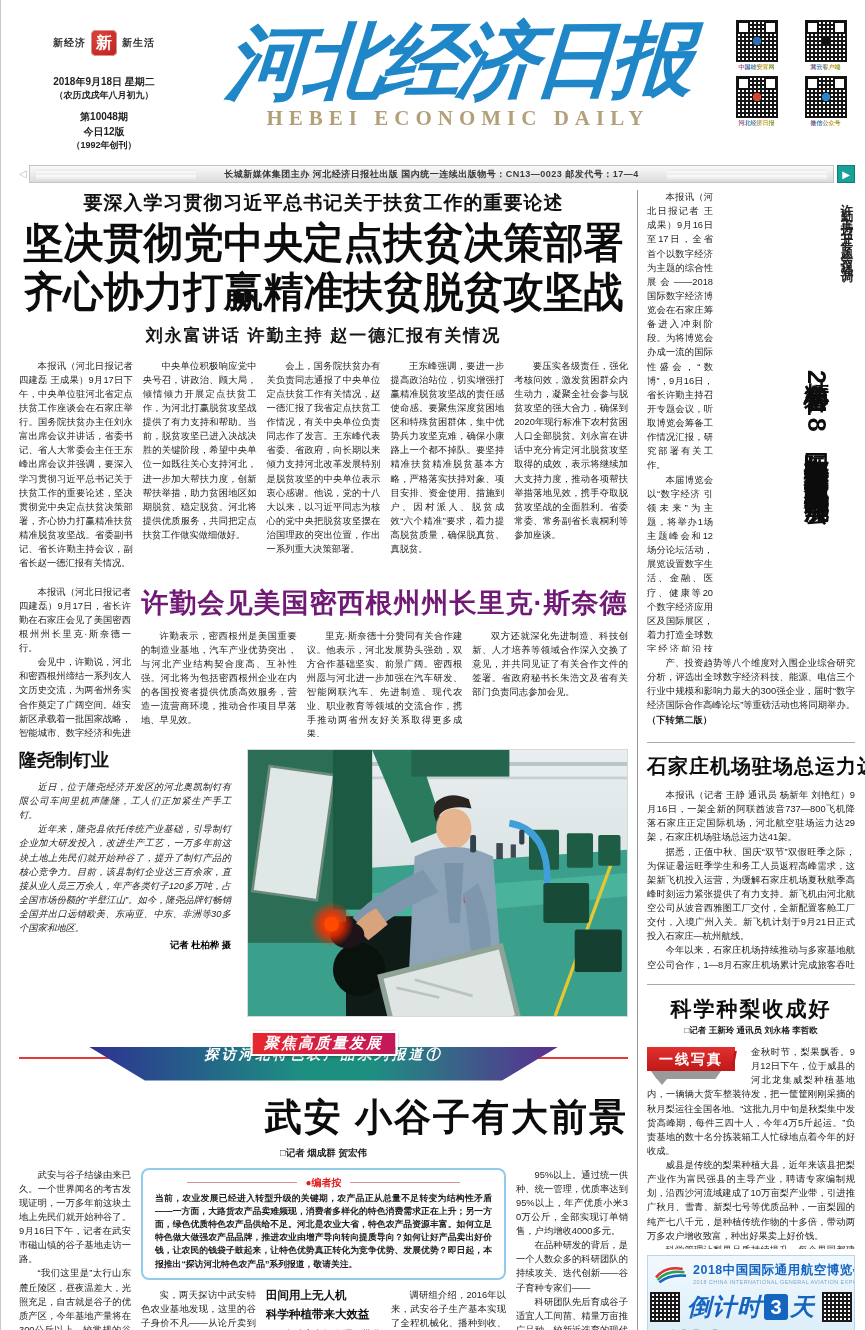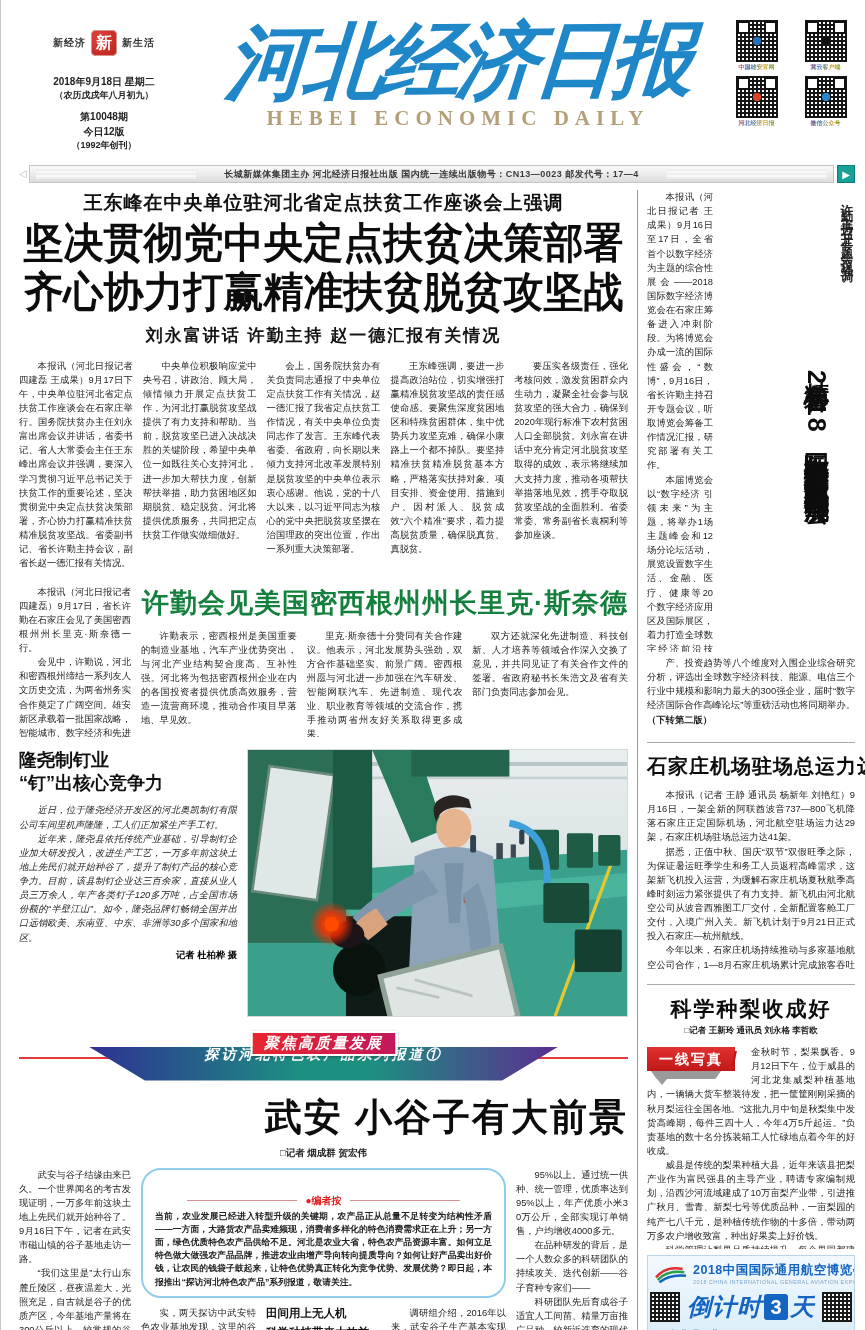--- a/index.html
+++ b/index.html
@@ -62,27 +62,27 @@
   .lead-deck { text-align:center; font-size:17px; font-weight:900; color:#151515; margin:10px 0 12px; letter-spacing:2px; }
   .cols-5 { display:flex; gap:10px; height:212px; overflow:hidden; }
   .cols-5 > div, .col-t { flex:1; }
   .body-text { font-size:9.3px; line-height:1.52; color:#1c1c1c; text-align:justify; word-break:break-all; }
   .body-text p { text-indent:2em; }
 
   
   .meeting { display:flex; gap:10px; margin-top:14px; height:152px; overflow:hidden; }
   .meeting-first { width:112px; flex:none; }
   .meeting-rest { flex:1; }
-  .meeting-h { text-align:right; font-size:27px; font-weight:900; color:#15803d; letter-spacing:1px; margin-bottom:8px; white-space:nowrap; }
+  .meeting-h { text-align:center; font-size:27px; font-weight:900; color:#701a75; letter-spacing:1px; margin-bottom:8px; white-space:nowrap; }
   .cols-4 { display:flex; gap:10px; overflow:hidden; height:108px; }
   .cols-4 > div { flex:1; }
 
   
   .photo-row { display:flex; margin-top:12px; height:268px; }
-  .nail-box { width:228px; flex:none; padding-right:10px; overflow:hidden; }
+  .nail-box { width:228px; flex:none; padding-right:16px; overflow:hidden; }
   .nail-title { font-size:18px; font-weight:900; color:#111; line-height:1.3; }
   .nail-body { margin-top:8px; font-style:italic; }
   .nail-credit { text-align:right; font-size:9.3px; font-weight:bold; margin-top:4px; }
   .photo { flex:1; border:1px solid #d8d8d8; overflow:hidden; }
   .photo svg { display:block; width:100%; height:100%; }
 
   
   .series-banner { position:relative; height:58px; margin-top:14px; }
   .red-rule { position:absolute; left:0; right:0; top:26px; height:2px; background:#e23a3a; }
   .ribbon { position:absolute; left:50%; transform:translateX(-50%); top:16px; width:470px; height:34px;
@@ -94,21 +94,21 @@
             background:linear-gradient(90deg,#e8262d,#c2185b); border:2px solid #fff; color:#fff;
             font-size:15px; font-weight:900; font-style:italic; letter-spacing:2px; padding:1px 12px;
             box-shadow:0 1px 3px rgba(0,0,0,.35); }
   .series-h { text-align:right; font-size:37px; font-weight:900; color:#0c0c0c; margin-top:4px; letter-spacing:2px; transform:scaleY(1.02); }
   .series-byline { text-align:center; font-size:9.5px; font-weight:bold; color:#222; margin-top:4px; }
 
   
   .bottom { display:flex; gap:10px; margin-top:8px; height:238px; overflow:hidden; }
   .bot-side { width:112px; flex:none; }
   .bot-mid { flex:1; display:flex; flex-direction:column; }
-  .note-box { border:2px solid #8fcdeb; border-radius:20px; padding:24px 12px 7px; position:relative; }
+  .note-box { border:2px solid #8fcdeb; border-radius:8px; padding:6px 12px 7px; position:relative; }
   .note-label-row { display:flex; align-items:center; justify-content:center; gap:8px; margin-bottom:2px; }
   .note-line { height:1px; width:110px; background:#d89090; }
   .note-label { color:#e02020; font-size:10px; font-weight:900; }
   .note-text { font-size:8.8px; line-height:1.5; font-weight:bold; color:#222; text-align:justify; word-break:break-all; }
   .bot-mid-cols { display:flex; gap:10px; margin-top:8px; flex:1; overflow:hidden; }
   .bot-mid-cols > div { flex:1; }
   .subhead { font-size:11.5px; font-weight:900; color:#111; line-height:1.35; margin-bottom:4px; }
 
   
   .expo-top { display:flex; height:462px; overflow:hidden; }
@@ -207,21 +207,21 @@
       <span class="strip-text">长城新媒体集团主办 河北经济日报社出版 国内统一连续出版物号：CN13—0023 邮发代号：17—4</span>
     </div>
     <div class="strip-play">▶</div>
   </div>
 
   <div class="main">
 
     <div class="left-zone">
 
       <div>
-        <div class="kicker">王东峰在中央单位驻河北省定点扶贫工作座谈会上强调</div>
+        <div class="kicker">要深入学习贯彻习近平总书记关于扶贫工作的重要论述</div>
         <div class="lead-headline">坚决贯彻党中央定点扶贫决策部署</div>
         <div class="lead-headline">齐心协力打赢精准扶贫脱贫攻坚战</div>
         <div class="lead-deck">刘永富讲话 许勤主持 赵一德汇报有关情况</div>
         <div class="cols-5 body-text">
           <div>
               <p>本报讯（河北日报记者 四建磊 王成果）9月17日下午，中央单位驻河北省定点扶贫工作座谈会在石家庄举行。国务院扶贫办主任刘永富出席会议并讲话，省委书记、省人大常委会主任王东峰出席会议并强调，要深入学习贯彻习近平总书记关于扶贫工作的重要论述，坚决贯彻党中央定点扶贫决策部署，齐心协力打赢精准扶贫精准脱贫攻坚战。省委副书记、省长许勤主持会议，副省长赵一德汇报有关情况。</p>
             </div>
           <div>
               <p>中央单位积极响应党中央号召，讲政治、顾大局，倾情倾力开展定点扶贫工作，为河北打赢脱贫攻坚战提供了有力支持和帮助。当前，脱贫攻坚已进入决战决胜的关键阶段，希望中央单位一如既往关心支持河北，进一步加大帮扶力度，创新帮扶举措，助力贫困地区如期脱贫、稳定脱贫。河北将提供优质服务，共同把定点扶贫工作做实做细做好。</p>
             </div>
@@ -254,21 +254,20 @@
             <div>
                 <p>双方还就深化先进制造、科技创新、人才培养等领域合作深入交换了意见，并共同见证了有关合作文件的签署。省政府秘书长朱浩文及省有关部门负责同志参加会见。</p>
               </div>
           </div>
         </div>
       </div>
 
       <div class="photo-row">
         <div class="nail-box">
           <div class="nail-title">隆尧制钉业</div>
-          <div class="nail-title">“钉”出核心竞争力</div>
           <div class="nail-body body-text">
             <p>近日，位于隆尧经济开发区的河北奥凯制钉有限公司车间里机声隆隆，工人们正加紧生产手工钉。</p>
             <p>近年来，隆尧县依托传统产业基础，引导制钉企业加大研发投入，改进生产工艺，一万多年前这块土地上先民们就开始种谷了，提升了制钉产品的核心竞争力。目前，该县制钉企业达三百余家，直接从业人员三万余人，年产各类钉子120多万吨，占全国市场份额的“半壁江山”。如今，隆尧品牌钉畅销全国并出口远销欧美、东南亚、中东、非洲等30多个国家和地区。</p>
           </div>
           <div class="nail-credit">记者 杜柏桦 摄</div>
         </div>
         <div class="photo">
           <svg viewBox="0 0 580 400" preserveAspectRatio="none">
             <defs>
               <linearGradient id="ceil" x1="0" y1="0" x2="0" y2="1">

